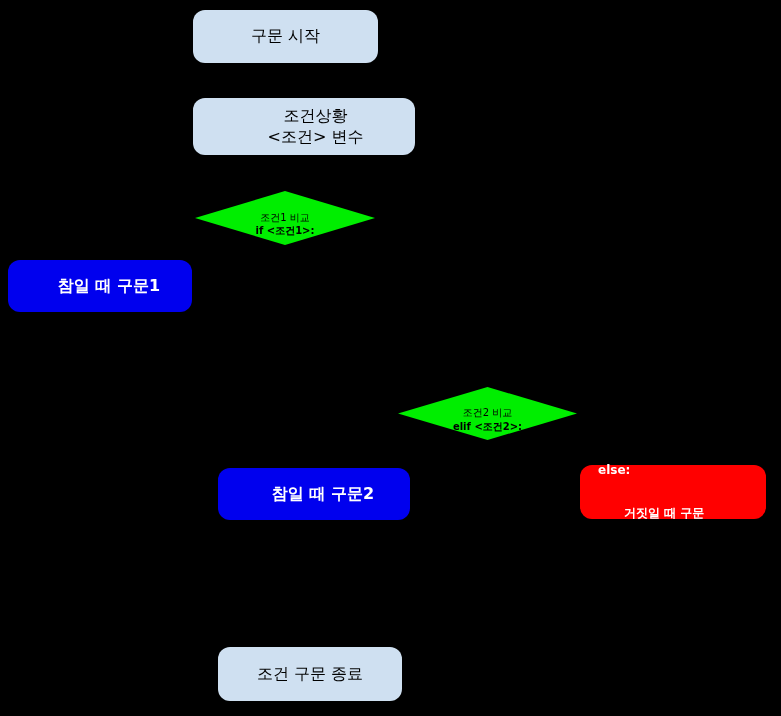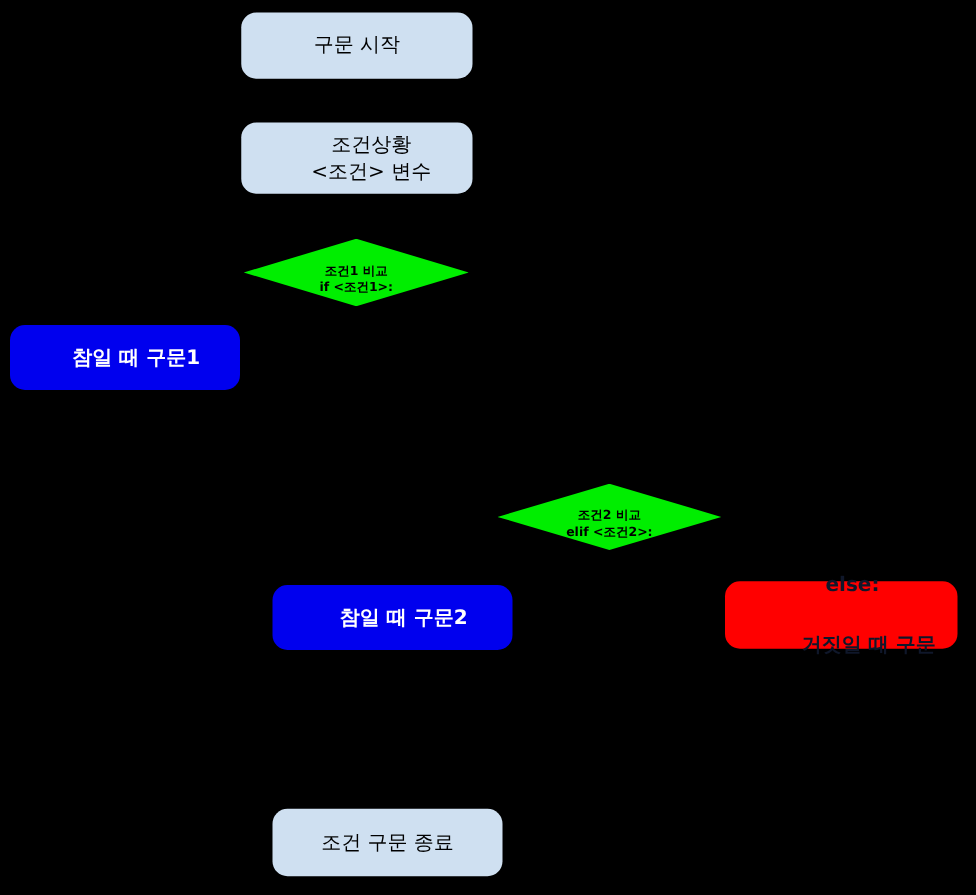--- a/index.html
+++ b/index.html
@@ -39,54 +39,54 @@
   }
   .box.blue {
     background: #0000ee;
     color: #ffffff;
     font-size: 16px;
     font-weight: 700;
     padding-left: 18px;
   }
   .box.red {
     background: #ff0000;
-    color: #0f172a;
-    font-size: 16px;
+    color: #ffffff;
+    font-size: 12px;
     font-weight: 700;
-    align-items: center;
+    align-items: flex-start;
     text-align: left;
     padding-left: 18px;
   }
   .box.red .line-2 {
     padding-left: 26px;
     margin-top: 28px;
   }
   
   .diamond {
     background: #00ee00;
     color: #000000;
     font-size: 10px;
     font-weight: 700;
     line-height: 1.35;
     clip-path: polygon(50% 0%, 100% 50%, 50% 100%, 0% 50%);
     -webkit-clip-path: polygon(50% 0%, 100% 50%, 50% 100%, 0% 50%);
   }
-  .diamond .line-1 { font-weight: 700; margin-top: 12px; }
+  .diamond .line-1 { font-weight: 400; margin-top: 12px; }
   .node-line { display: block; }
 </style>
 </head>
 <body>
 
 <div id="canvas">
 
   <div class="node box light" style="left:193px; top:10px; width:185px; height:53px;">
     <span class="node-line">구문 시작</span>
   </div>
 
-  <div class="node box light" style="left:193px; top:98px; width:185px; height:57px;padding-left:23px;">
+  <div class="node box light" style="left:193px; top:98px; width:222px; height:57px;padding-left:23px;">
     <span class="node-line">조건상황</span>
     <span class="node-line">&lt;조건&gt; 변수</span>
   </div>
 
   <div class="node diamond" style="left:195px; top:191px; width:180px; height:54px;">
     <span class="node-line line-1">조건1 비교</span>
     <span class="node-line line-2">if &lt;조건1&gt;:</span>
   </div>
 
   <div class="node box blue" style="left:8px; top:260px; width:184px; height:52px;">

